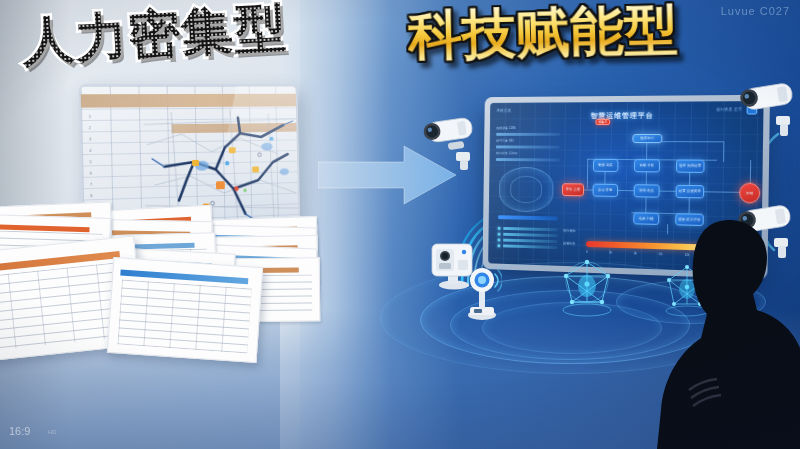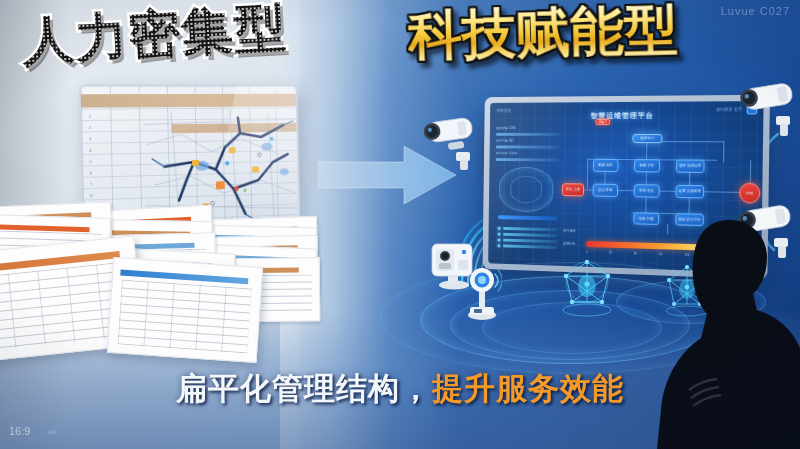--- a/index.html
+++ b/index.html
@@ -629,20 +629,17 @@
       </g>
     </svg>
   </div>
 
   <div class="bg-vignette"></div>
 
   <div class="title-left">人力密集型</div>
   <div class="title-left-dots">人力密集型</div>
   <div class="title-right">科技赋能型</div>
 
-  <div class="subtitle">
-    <span class="w">扁平化管理结构，</span><span class="o">提升服务效能</span>
-  </div>
 
   <div class="watermark">Luvue C027</div>
   <div class="ratio">16:9</div>
   <div class="ratio-sub">HD</div>
 </div>
 
 </body></html>

